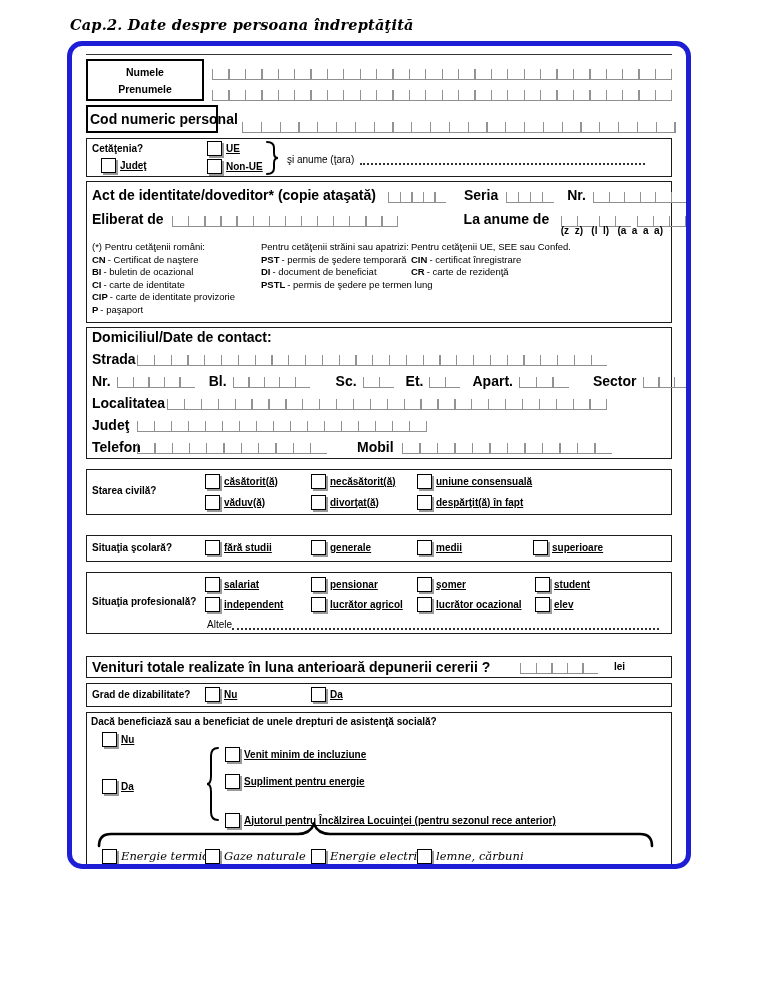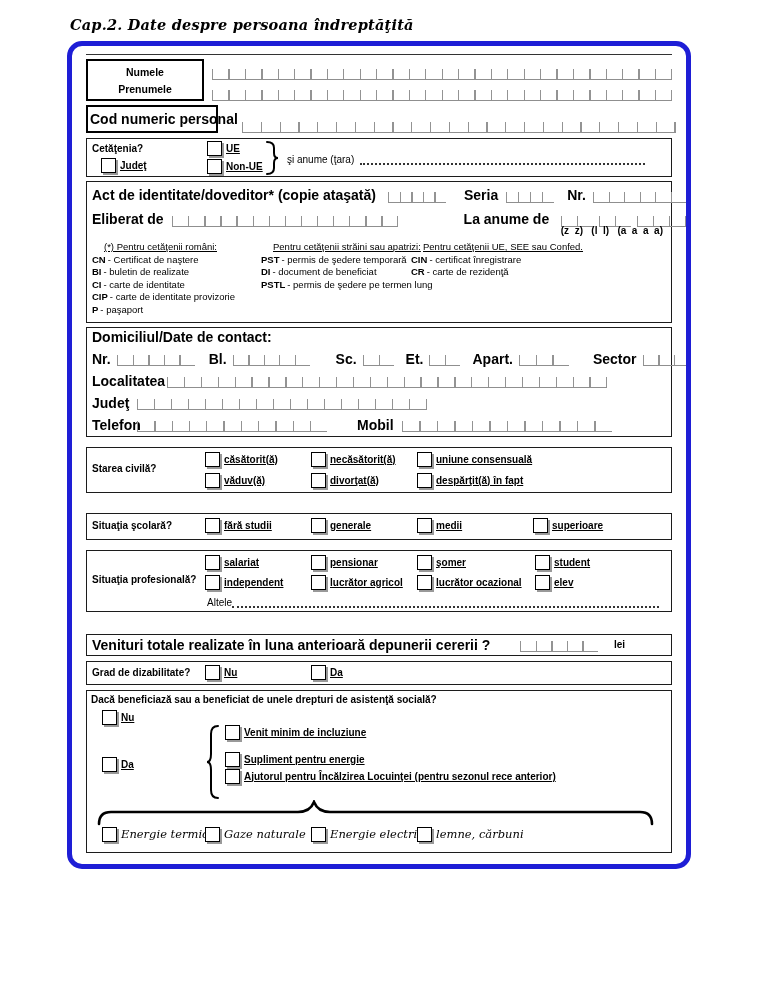--- a/index.html
+++ b/index.html
@@ -35,21 +35,21 @@
   .cit-note{position:absolute;left:200px;right:26px;top:13px;display:flex;align-items:flex-end;gap:6px;font-size:10px;}
   .cit-note span{white-space:nowrap;}
 
   
   .act{margin-top:4px;padding:4px 5px 5px 5px;font-size:10px;}
   .act-row{display:flex;align-items:flex-end;white-space:nowrap;}
   .act-row2{margin-top:7px;}
   .dategroup{display:inline-flex;gap:6px;}
   .date-cap{position:absolute;right:8px;top:43px;font-size:10px;font-weight:bold;white-space:pre;}
   .legend{display:grid;grid-template-columns:169px 150px 1fr;margin-top:14px;font-size:9.5px;line-height:12.6px;}
-  .legend .hd{text-decoration:underline;white-space:nowrap;margin-left:12px;}
+  .legend .hd{white-space:nowrap;}
   .legend .li{white-space:nowrap;}
   .legend .li b{margin-right:2px;}
 
   
   .dom{margin-top:4px;padding:3px 19px 4px 5px;}
   .dom-row{display:flex;align-items:flex-end;margin-top:5px;}
   .dom .lbl{line-height:13px;}
 
   
   .civil{height:46px;margin-top:10px;}
@@ -130,21 +130,21 @@
         <span class="comb" style="width:32px;--cw:16px"></span>
         <span class="comb" style="width:32px;--cw:16px"></span>
         <span class="comb" style="width:64px;--cw:16px"></span>
       </span>
     </div>
     <span class="date-cap">(z  z)   (l  l)   (a  a  a  a)</span>
     <div class="legend">
       <div>
         <div class="hd">(*) Pentru cetăţenii români:</div>
         <div class="li"><b>CN</b><span>- Certificat de naştere</span></div>
-        <div class="li"><b>BI</b><span>- buletin de realizate</span></div>
+        <div class="li"><b>BI</b><span>- buletin de ocazional</span></div>
         <div class="li"><b>CI</b><span>- carte de identitate</span></div>
         <div class="li"><b>CIP</b><span>- carte de identitate provizorie</span></div>
         <div class="li"><b>P</b><span>- paşaport</span></div>
       </div>
       <div>
         <div class="hd">Pentru cetăţenii străini sau apatrizi:</div>
         <div class="li"><b>PST</b><span>- permis de şedere temporară</span></div>
         <div class="li"><b>DI</b><span>- document de beneficiat</span></div>
         <div class="li"><b>PSTL</b><span>- permis de şedere pe termen lung</span></div>
       </div>
@@ -152,20 +152,24 @@
         <div class="hd">Pentru cetăţenii UE, SEE sau Confed.</div>
         <div class="li"><b>CIN</b><span>- certificat înregistrare</span></div>
         <div class="li"><b>CR</b><span>- carte de rezidenţă</span></div>
       </div>
     </div>
   </div>
 
   <div class="box dom">
     <div class="lbl">Domiciliul/Date de contact:</div>
     <div class="dom-row">
+      <span class="lbl" style="width:45px">Strada</span>
+      <span class="comb" style="width:470px;--cw:16.8px"></span>
+    </div>
+    <div class="dom-row">
       <span class="lbl">Nr.</span>
       <span class="comb" style="width:78px;--cw:15.6px;margin-left:6px"></span>
       <span class="lbl" style="margin-left:14px">Bl.</span>
       <span class="comb" style="width:77px;--cw:15.4px;margin-left:6px"></span>
       <span class="lbl" style="margin-left:26px">Sc.</span>
       <span class="comb" style="width:31px;--cw:15.5px;margin-left:6px"></span>
       <span class="lbl" style="margin-left:12px">Et.</span>
       <span class="comb" style="width:31px;--cw:15.5px;margin-left:6px"></span>
       <span class="lbl" style="margin-left:12px">Apart.</span>
       <span class="comb" style="width:50px;--cw:16.7px;margin-left:6px"></span>
@@ -308,21 +312,21 @@
       <path d="M12 1 Q5 1 5 9 L5 29 Q5 37 1 37 Q5 37 5 45 L5 65 Q5 73 12 73" fill="none" stroke="#000" stroke-width="2" stroke-linecap="round"></path>
     </svg>
     <span class="opt" style="left:138px;top:34px">
         <span class="cb"></span>
         <span class="ol">Venit minim de incluziune</span>
       </span>
     <span class="opt" style="left:138px;top:61px">
         <span class="cb"></span>
         <span class="ol">Supliment pentru energie</span>
       </span>
-    <span class="opt" style="left:138px;top:78px">
+    <span class="opt" style="left:138px;top:100px">
         <span class="cb"></span>
         <span class="ol">Ajutorul pentru Încălzirea Locuinţei (pentru sezonul rece anterior)</span>
       </span>
     <svg class="brace" style="position:absolute;left:10px;top:109px" width="557" height="26" viewBox="0 0 557 26">
       <path d="M2 24 Q2 12 14 12 L201 12 Q213 12 217 2 Q221 12 233 12 L543 12 Q555 12 555 24" fill="none" stroke="#000" stroke-width="2.6" stroke-linecap="round"></path>
     </svg>
     <span class="opt" style="left:15px;top:136px">
         <span class="cb"></span>
         <span class="cursive">Energie termică</span>
       </span>

